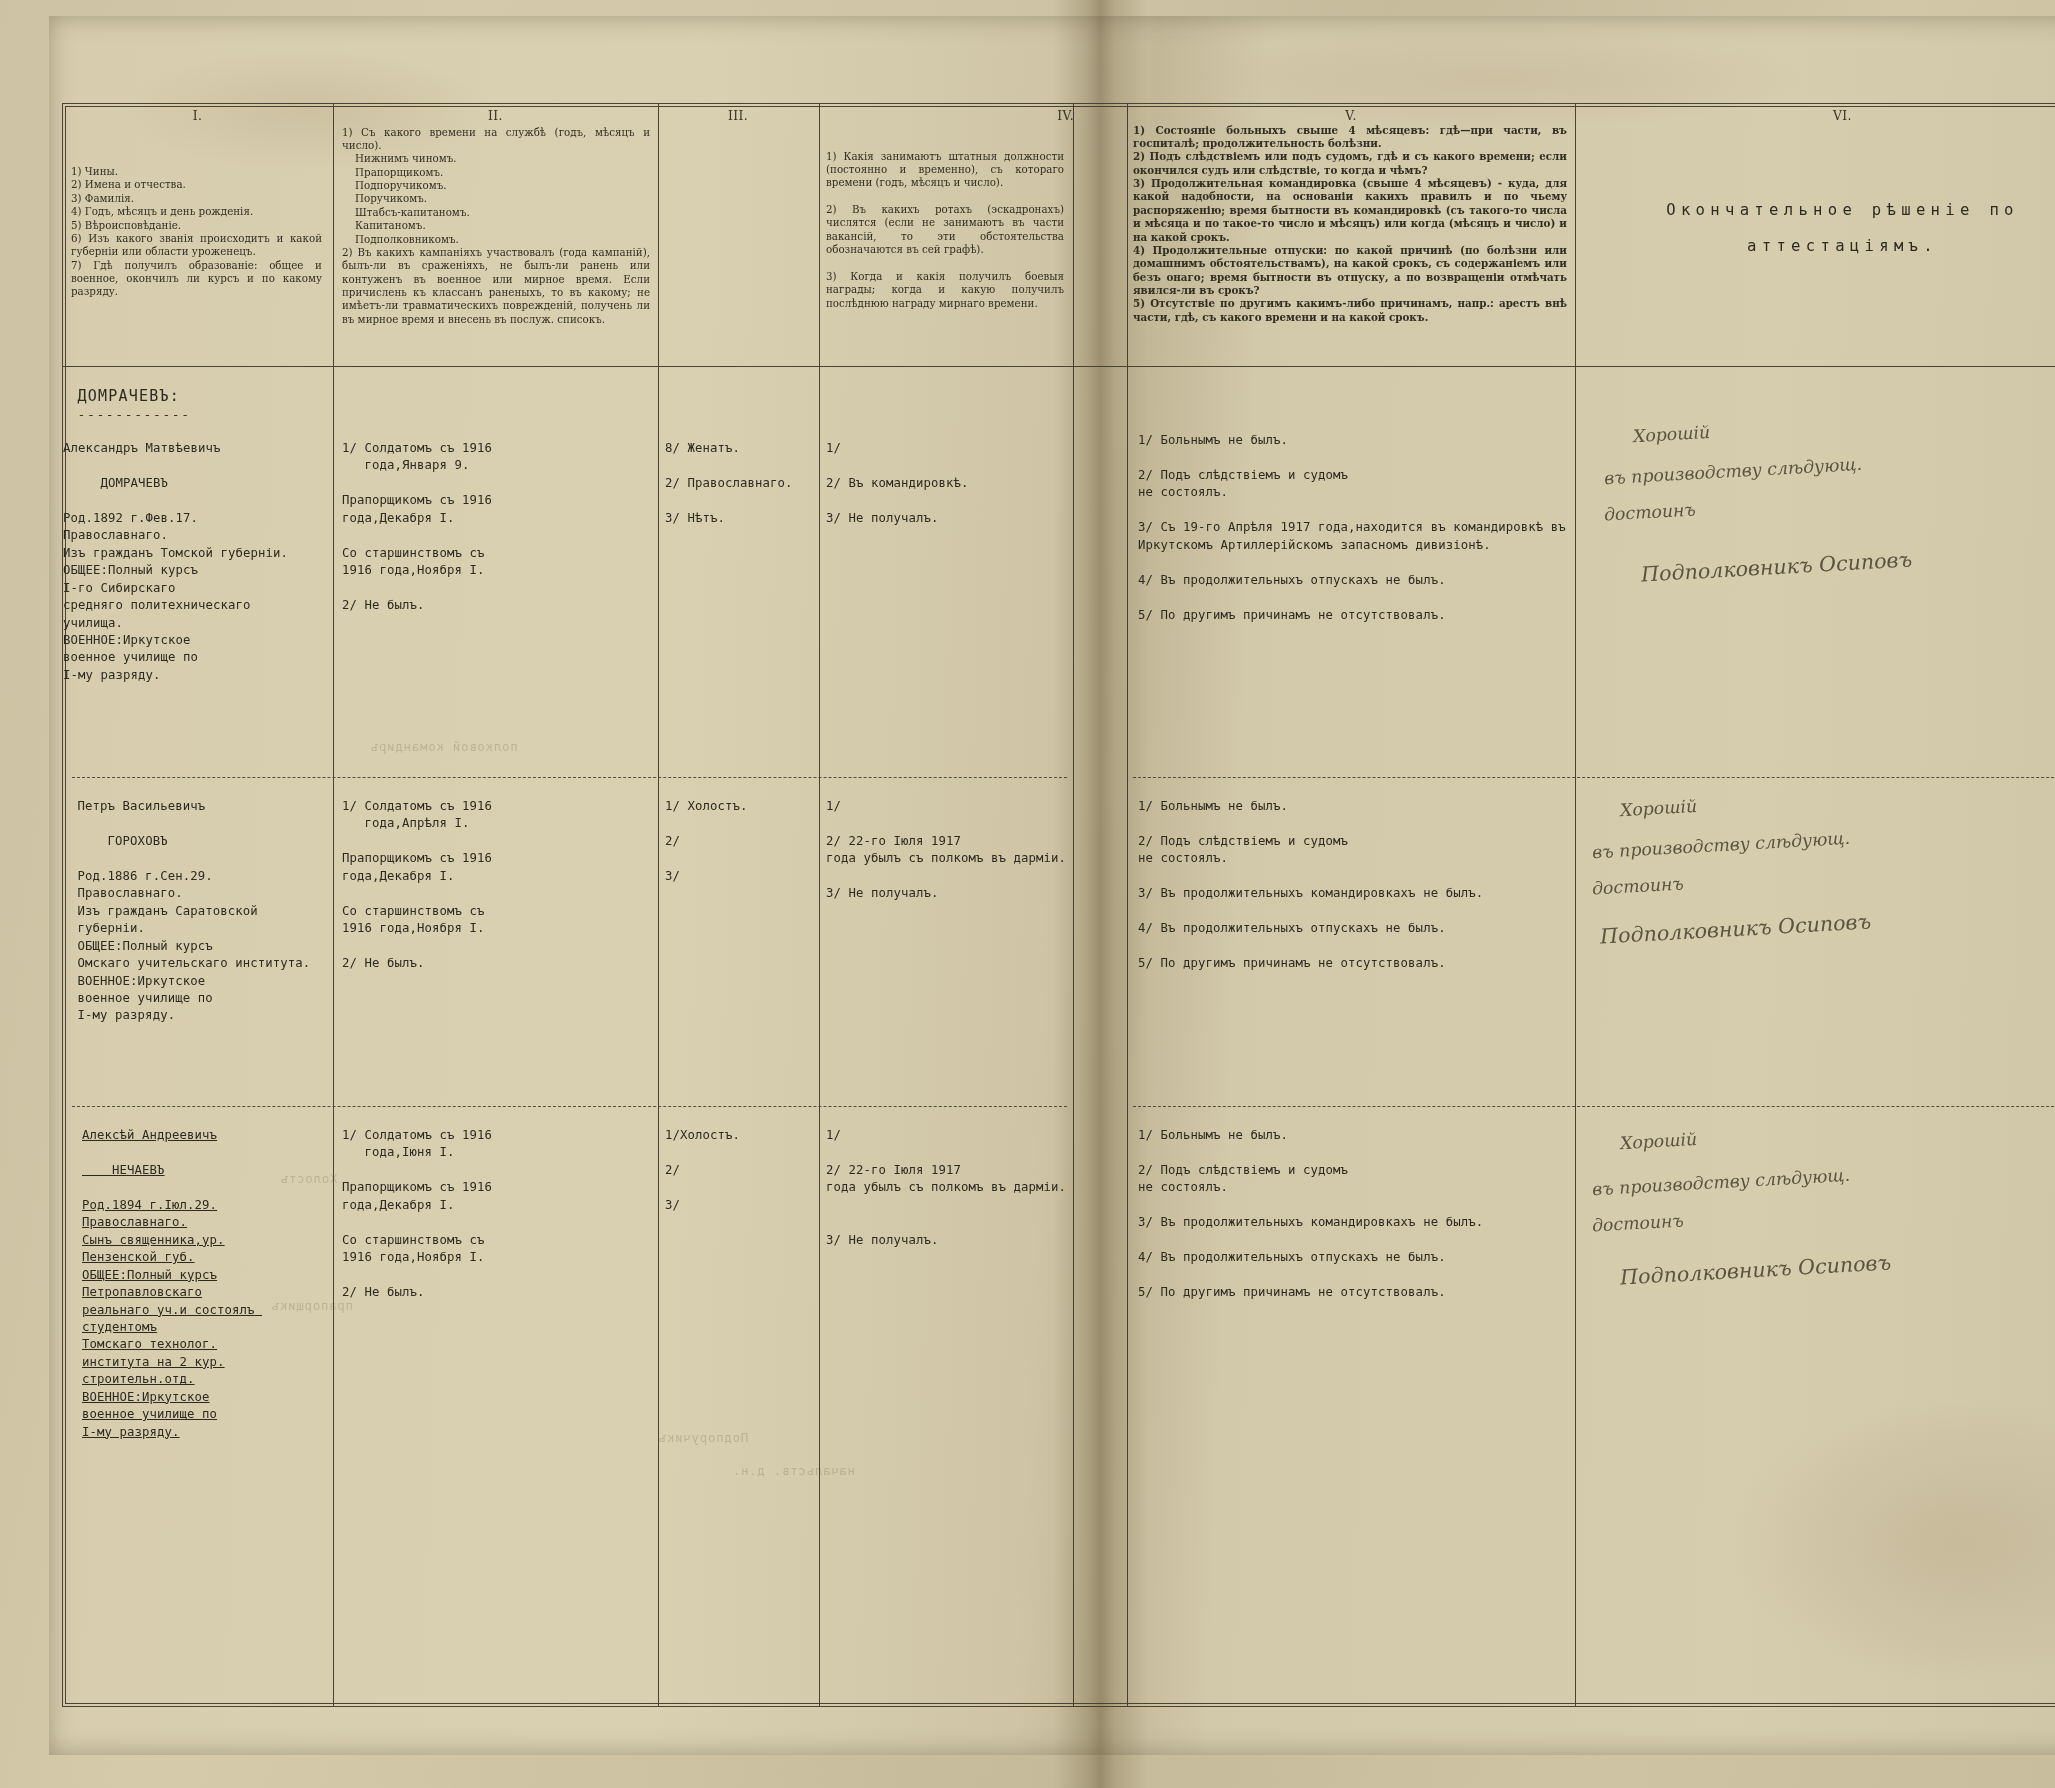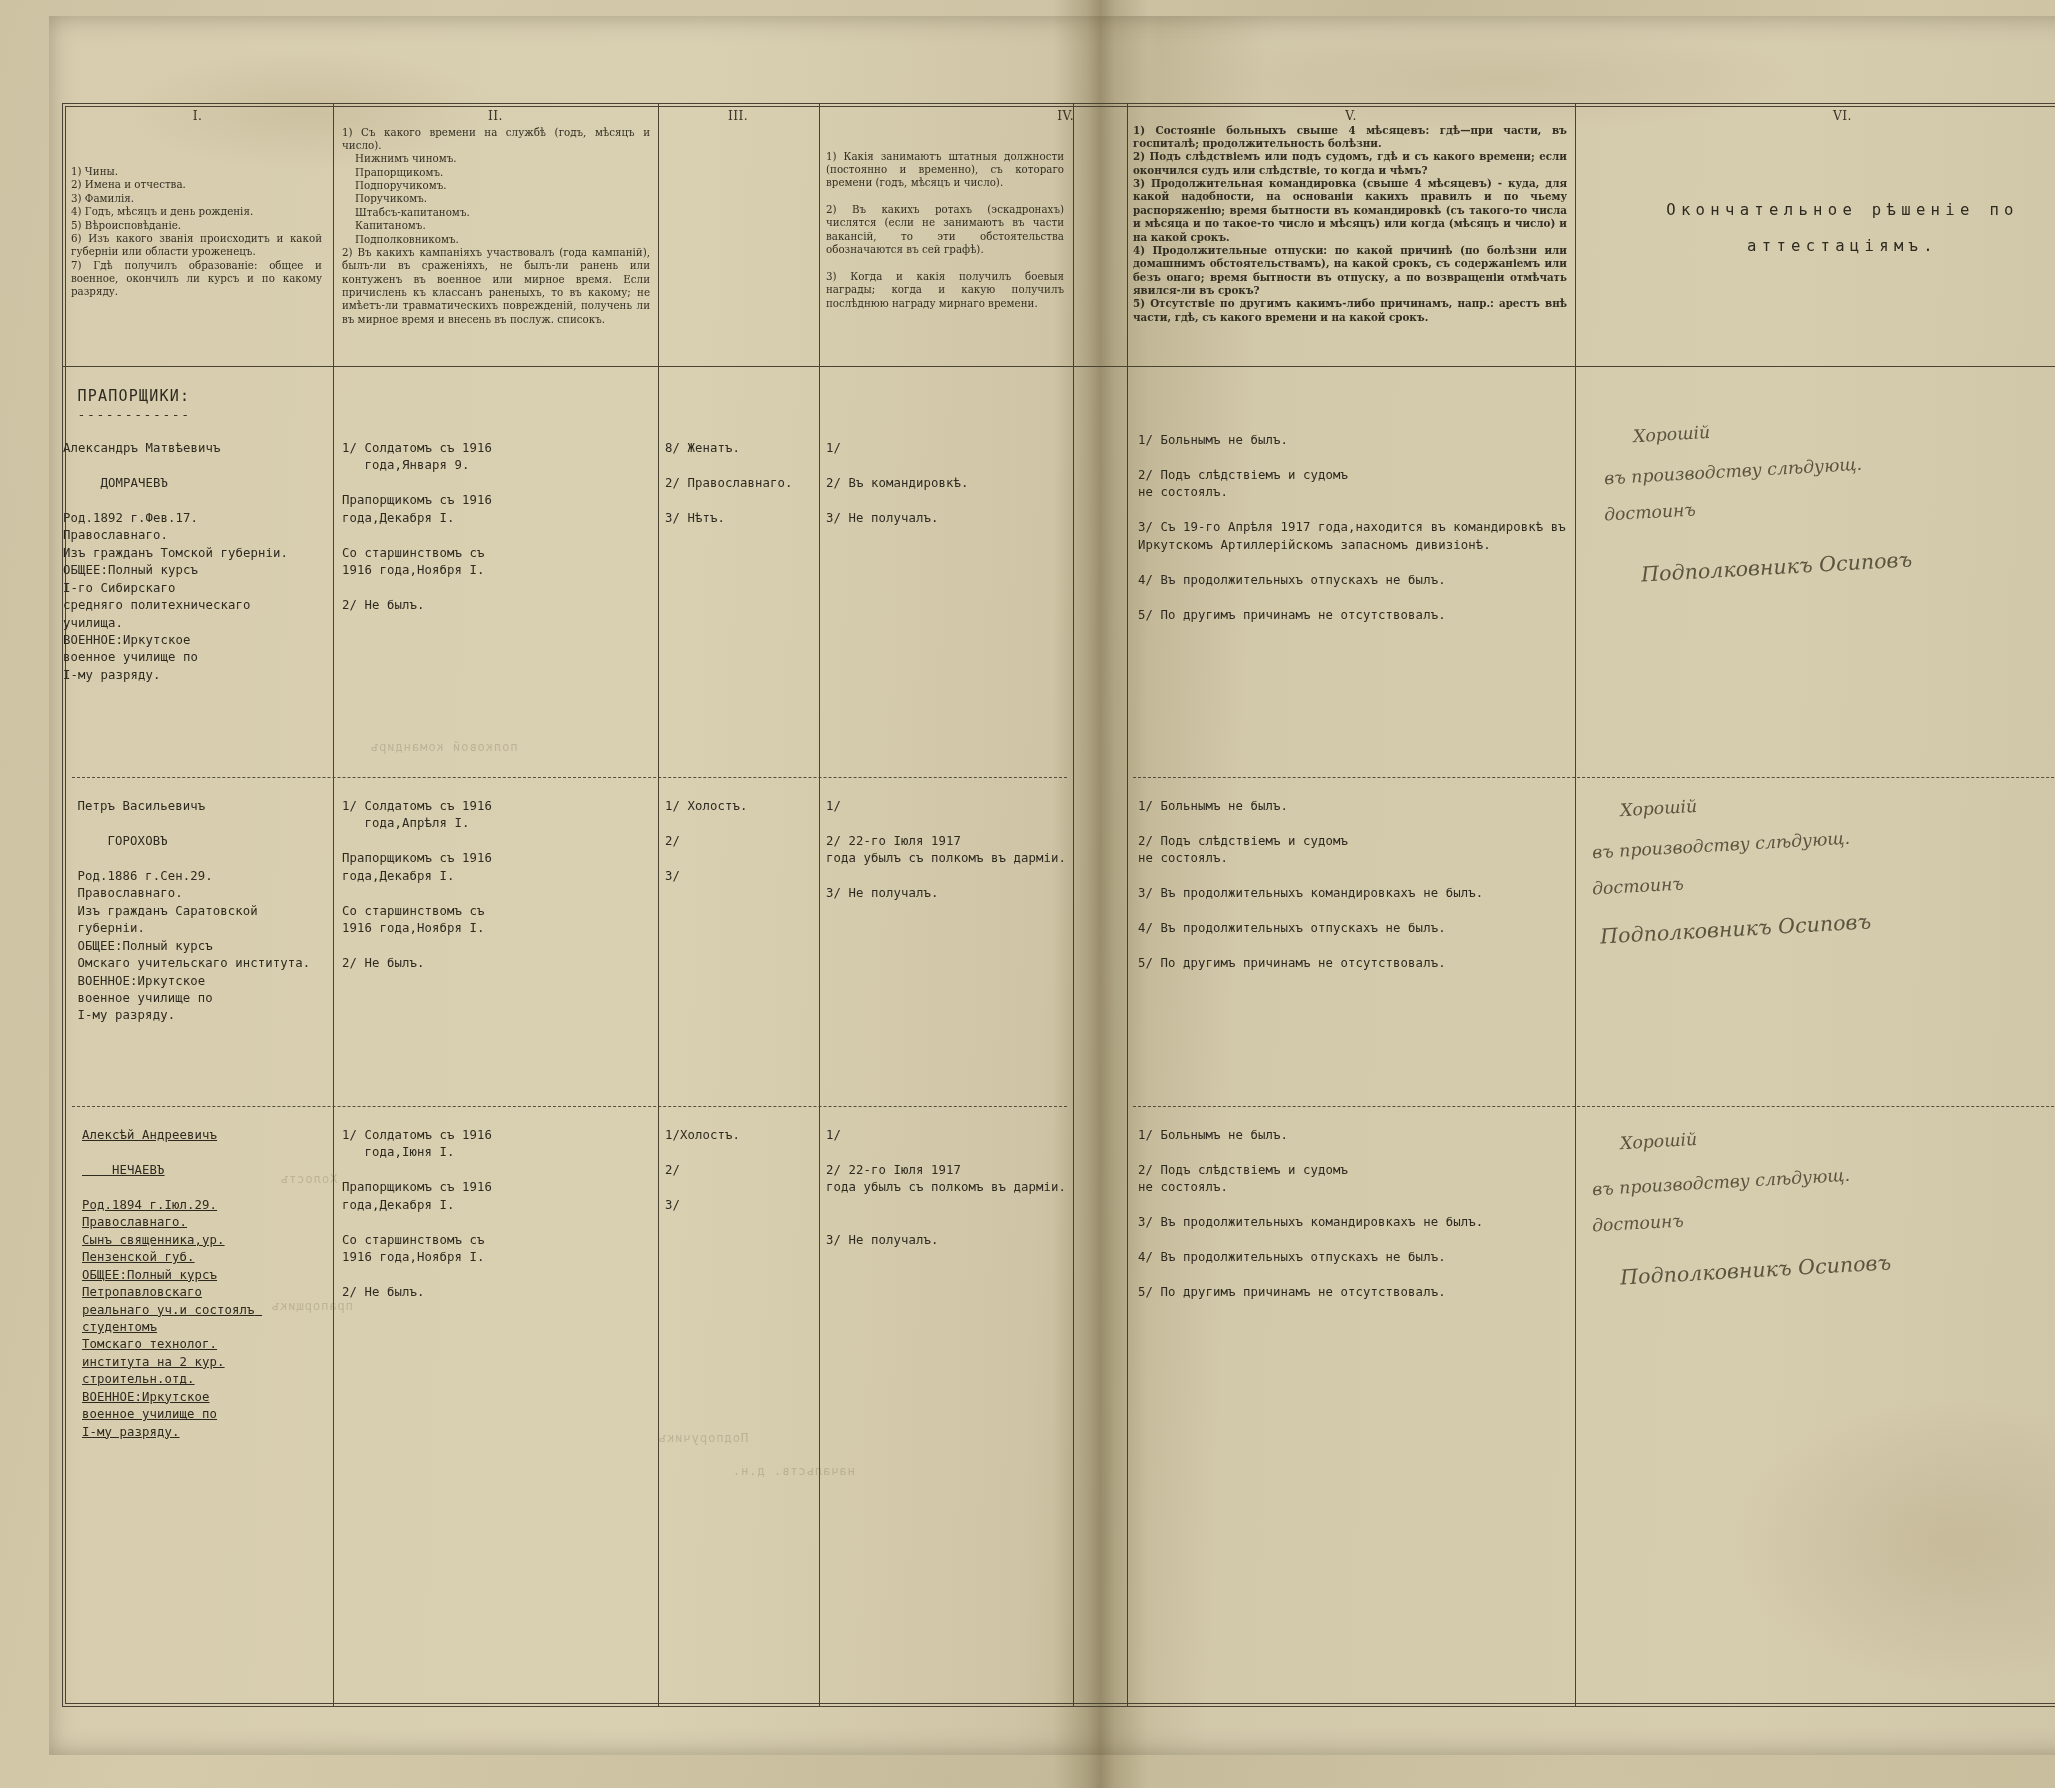--- a/index.html
+++ b/index.html
@@ -236,21 +236,21 @@
 2) Въ какихъ ротахъ (эскадронахъ) числятся (если не занимаютъ въ части вакансій, то эти обстоятельства обозначаются въ сей графѣ).
 
 3) Когда и какія получилъ боевыя награды; когда и какую получилъ послѣднюю награду мирнаго времени.</div>
     <div class="hcell" style="left:1071px;top:20.6px;width:434px;white-space:pre-wrap;font-weight:bold;">1) Состояніе больныхъ свыше 4 мѣсяцевъ: гдѣ—при части, въ госпиталѣ; продолжительность болѣзни.
 2) Подъ слѣдствіемъ или подъ судомъ, гдѣ и съ какого времени; если окончился судъ или слѣдствіе, то когда и чѣмъ?
 3) Продолжительная командировка (свыше 4 мѣсяцевъ) - куда, для какой надобности, на основаніи какихъ правилъ и по чьему распоряженію; время бытности въ командировкѣ (съ такого-то числа и мѣсяца и по такое-то число и мѣсяцъ) или когда (мѣсяцъ и число) и на какой срокъ.
 4) Продолжительные отпуски: по какой причинѣ (по болѣзни или домашнимъ обстоятельствамъ), на какой срокъ, съ содержаніемъ или безъ онаго; время бытности въ отпуску, а по возвращеніи отмѣчать явился-ли въ срокъ?
 5) Отсутствіе по другимъ какимъ-либо причинамъ, напр.: арестъ внѣ части, гдѣ, съ какого времени и на какой срокъ.</div>
     <div class="decision-head" style="left:1513px;top:90px;width:535px;line-height:2.3;">Окончательное   рѣшеніе   по аттестаціямъ.</div>
 
-    <div class="group-title" style="left:15.6px;top:284px;">ПРАПОРЩИКИ:</div>
+    <div class="group-title" style="left:15.6px;top:284px;">ДОМРАЧЕВЪ:</div>
     <div class="group-underline" style="left:15.6px;top:304px;">------------</div>
 
     <div class="cell" style="left:1px;top:337px;width:251px;">Александръ Матвѣевичъ
 
      ДОМРАЧЕВЪ
 
 Род.1892 г.Фев.17.
 Православнаго.
 Изъ гражданъ Томской губерніи.
 ОБЩЕЕ:Полный курсъ

